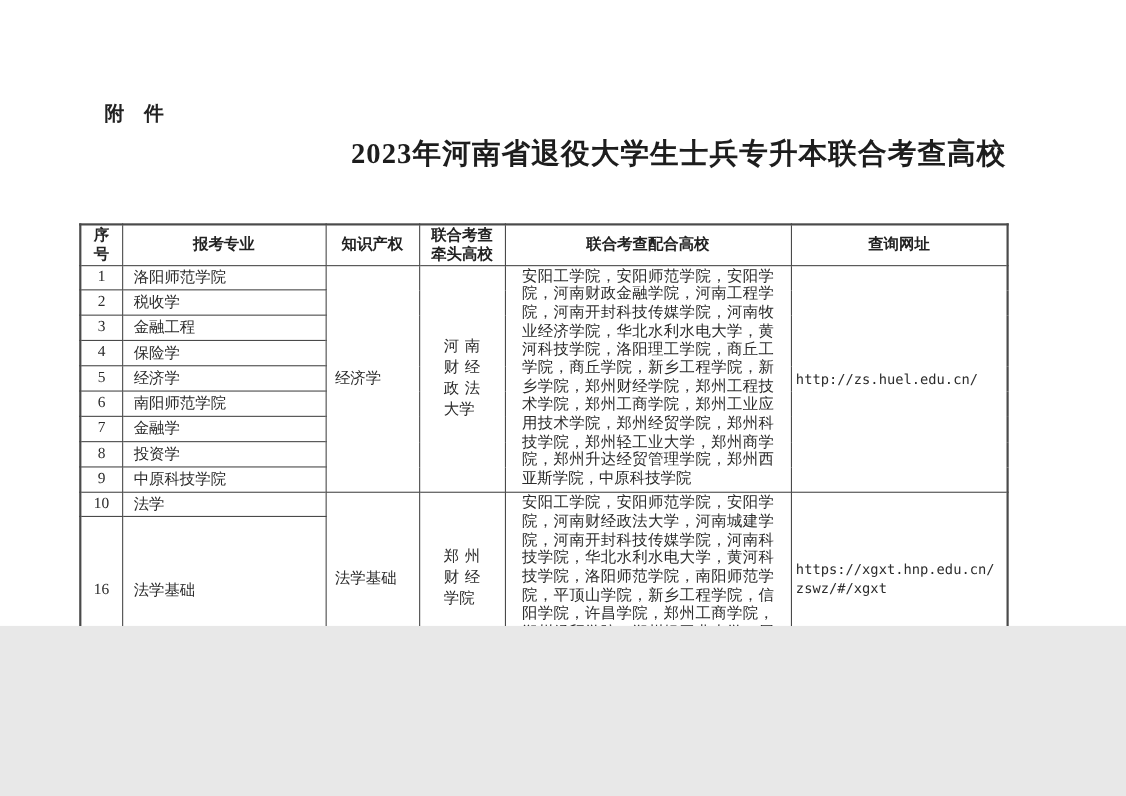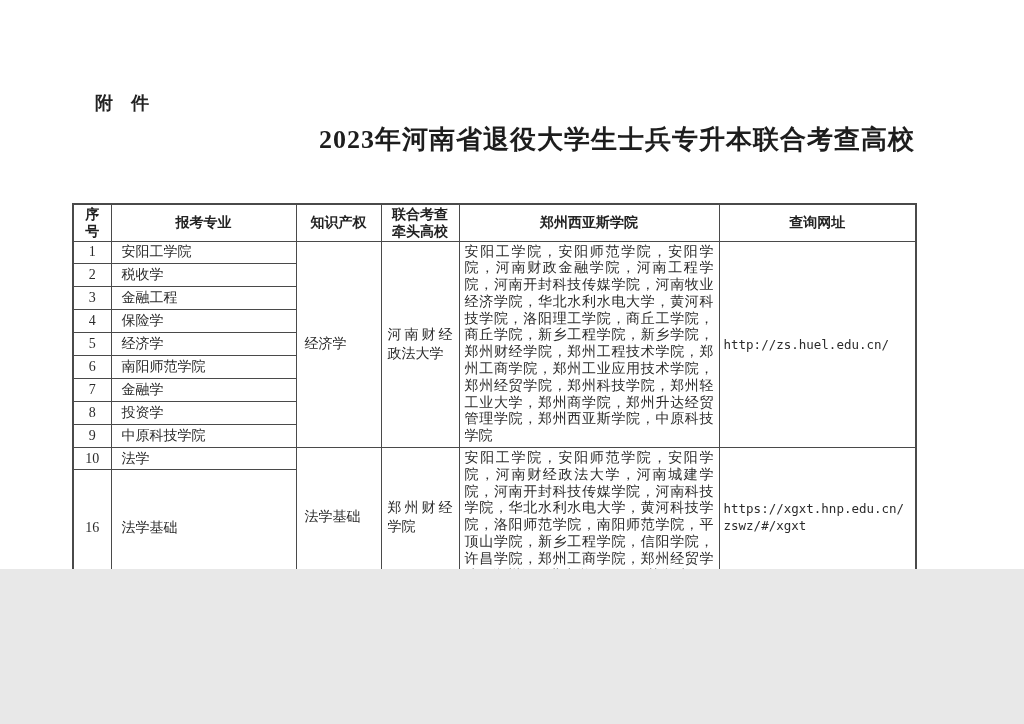--- a/index.html
+++ b/index.html
@@ -43,25 +43,25 @@
     white-space:pre-line; line-height:17px;
     color:#222;
   }
   .doc-table tbody tr { height:22px; }
   .doc-table tr.tall { height:auto; }
   td.c-no { text-align:center; padding:0; }
   td.c-major { text-align:left; padding:0 4px 0 10px; }
   td.c-cat { text-align:left; padding:0 4px 0 8px; }
   td.c-lead {
     text-align:justify; text-justify:inter-character;
-    padding:0 6px; line-height:19px;
+    padding:0 22px; line-height:19px;
   }
   td.c-partners {
     text-align:justify; text-justify:inter-character;
-    padding:2px 5px; line-height:16.8px;font-family:Liberation Mono, monospace;
+    padding:2px 15px; line-height:16.8px;font-family:Liberation Mono, monospace;
   }
   td.c-url {
     font-family:"DejaVu Sans Mono","Liberation Mono",monospace;
     font-size:12.5px; line-height:17px;
     padding:4px 4px; word-break:break-all; text-align:left;
   }
   .page-number {
     position:absolute; left:97px; top:600px;
     font-size:17px; color:#3a3a3a; letter-spacing:3px;
   }
@@ -85,28 +85,28 @@
         <col style="width:197px">
     </colgroup>
     <thead>
       <tr>
         <th>序
 号</th>
         <th>报考专业</th>
         <th>知识产权</th>
         <th>联合考查
 牵头高校</th>
-        <th>郑州西亚斯学院</th>
+        <th>联合考查配合高校</th>
         <th>查询网址</th>
       </tr>
     </thead>
     <tbody>
       <tr>
         <td class="c-no">1</td>
-        <td class="c-major">安阳工学院</td>
+        <td class="c-major">洛阳师范学院</td>
         <td class="c-cat" rowspan="9">经济学</td>
         <td class="c-lead" rowspan="9">河南财经政法大学</td>
         <td class="c-partners" rowspan="9">安阳工学院，安阳师范学院，安阳学院，河南财政金融学院，河南工程学院，河南开封科技传媒学院，河南牧业经济学院，华北水利水电大学，黄河科技学院，洛阳理工学院，商丘工学院，商丘学院，新乡工程学院，新乡学院，郑州财经学院，郑州工程技术学院，郑州工商学院，郑州工业应用技术学院，郑州经贸学院，郑州科技学院，郑州轻工业大学，郑州商学院，郑州升达经贸管理学院，郑州西亚斯学院，中原科技学院</td>
         <td class="c-url" rowspan="9">http://zs.huel.edu.cn/</td>
       </tr>
       <tr>
         <td class="c-no">2</td>
         <td class="c-major">税收学</td>
       </tr>
       <tr>

